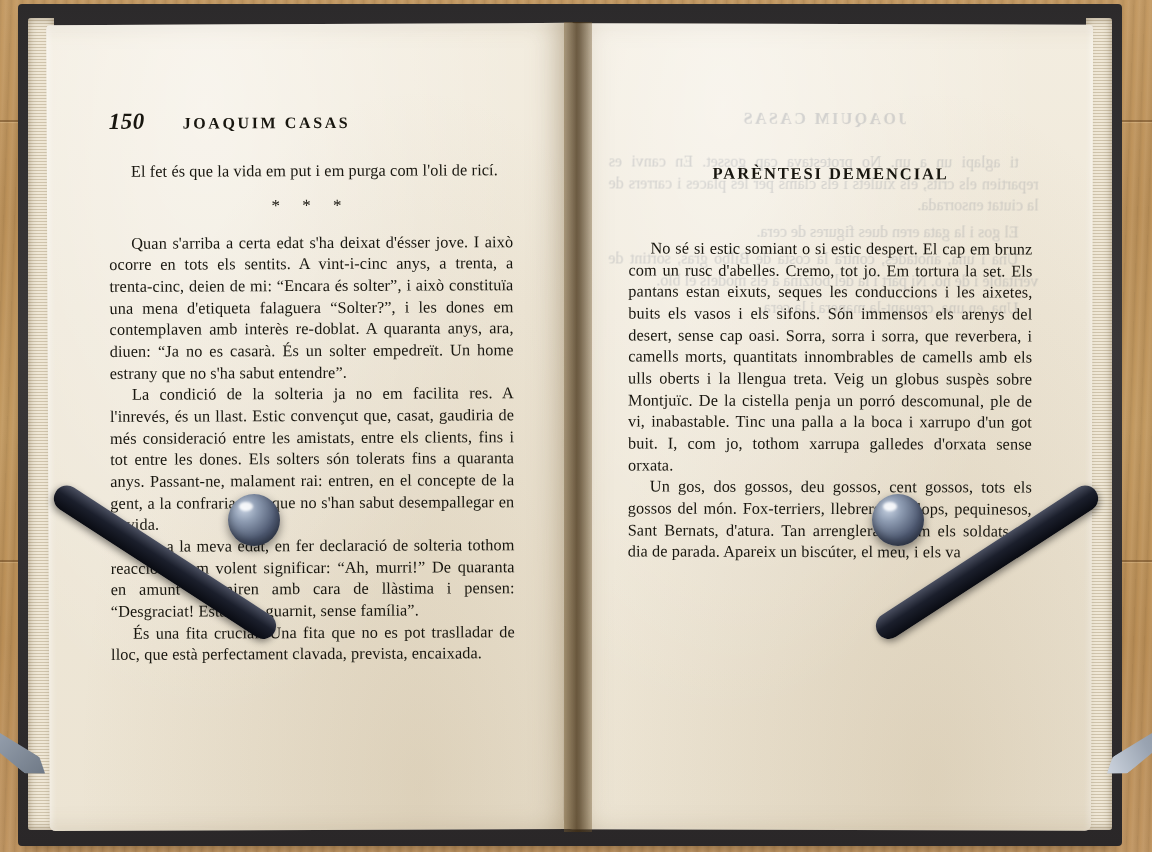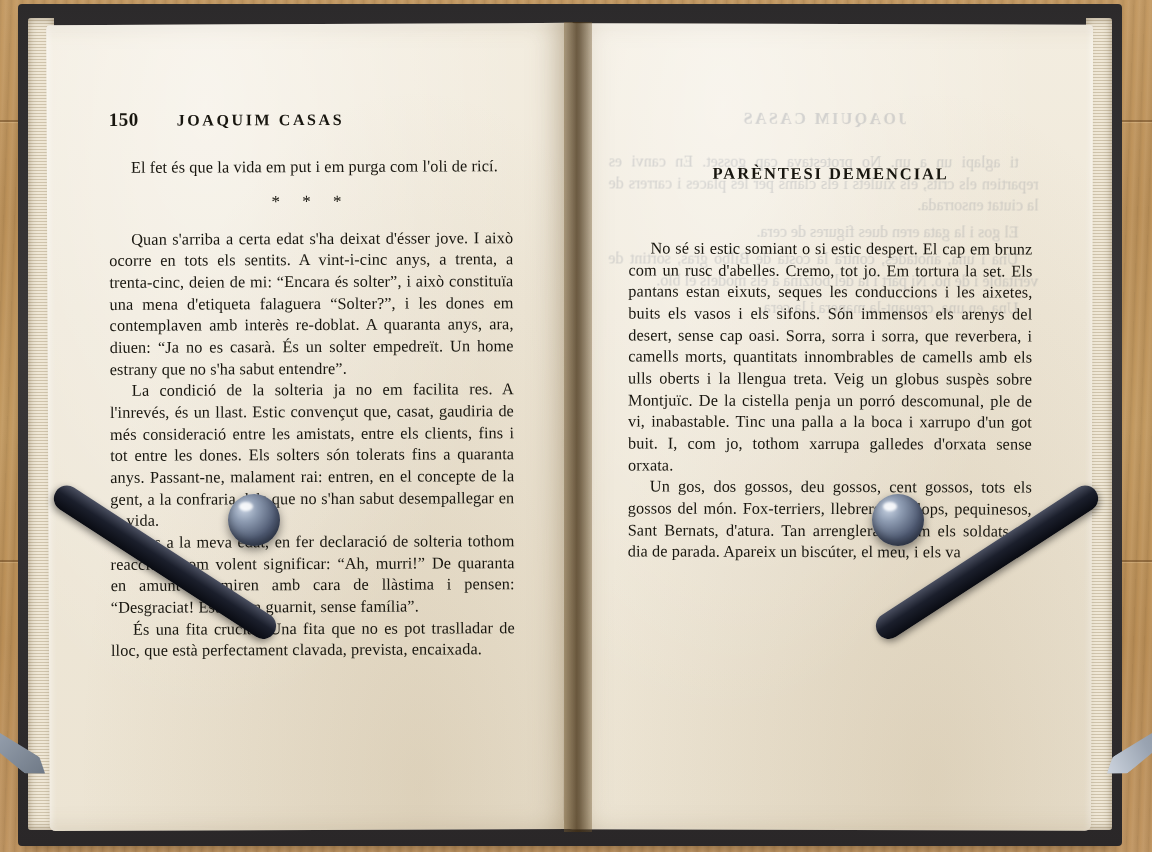--- a/index.html
+++ b/index.html
@@ -122,23 +122,24 @@
   .left .textblock { left: 62px; top: 84px; width: 404px; }
   .right .textblock { left: 64px; top: 84px; width: 404px; }
 
   .running-head {
     display: flex;
     align-items: baseline;
     gap: 38px;
     margin-bottom: 26px;
   }
   .folio {
-    font-size: 19px;
+    font-size: 23px;
     font-weight: bold;
     letter-spacing: 0.5px;
+    font-style: italic;
   }
   .head-title {
     font-size: 16px;
     letter-spacing: 2.6px;
     font-weight: bold;
   }
   p.para {
     margin: 0;
     font-size: 16.3px;
     line-height: 1.33;

